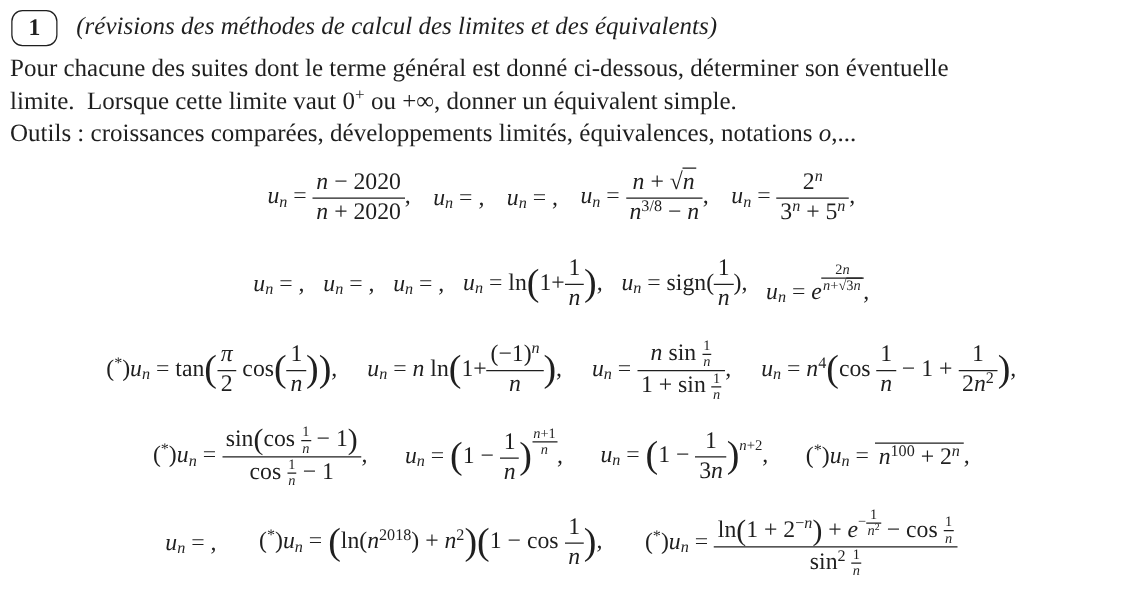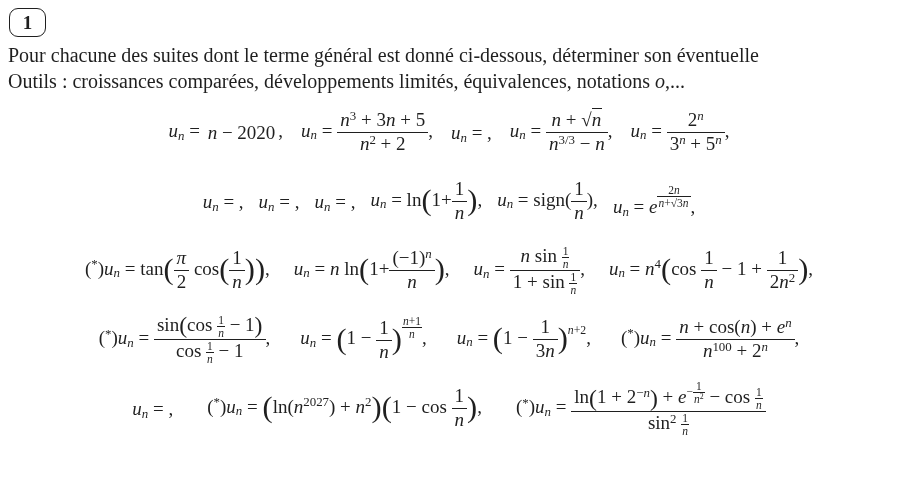--- a/index.html
+++ b/index.html
@@ -47,54 +47,56 @@
   .bp2{font-size:125%;font-style:normal;vertical-align:-0.1em;line-height:0}
 </style>
 </head>
 <body>
 
 <div class="page">
   <div class="header">
     <span class="num-box">
       <span>1</span>
     </span>
+    <span class="subtitle">(révisions des méthodes de calcul des limites et des équivalents)</span>
   </div>
 
   <div class="para">
     <div>Pour chacune des suites dont le terme général est donné ci-dessous, déterminer son éventuelle</div>
+    <div>limite.&nbsp; Lorsque cette limite vaut 0<sup>+</sup> ou +∞, donner un équivalent simple.</div>
     <div>Outils : croissances comparées, développements limités, équivalences, notations <v>o</v>,...</div>
   </div>
 
   <div class="rows" id="formula-rows">
       <div class="math-row">
-        <span class="formula"><v>u</v><sub><v>n</v></sub> = <span class="fr"><span class="nu"><v>n</v> − 2020</span></span>,</span>
-        <span class="formula"><v>u</v><sub><v>n</v></sub> = <span class="fr"><span class="nu"><v>n</v><sup>3</sup> + 3<v>n</v> + 5</span><span class="de"><v>n</v><sup>2</sup> + 2</span></span>,</span>
+        <span class="formula"><v>u</v><sub><v>n</v></sub> = <span class="fr"><span class="nu"><v>n</v> − 2020</span><span class="de"><v>n</v> + 2020</span></span>,</span>
+        <span class="formula"><v>u</v><sub><v>n</v></sub> = ,</span>
         <span class="formula"><v>u</v><sub><v>n</v></sub> = <span class="fr"></span>,</span>
-        <span class="formula"><v>u</v><sub><v>n</v></sub> = <span class="fr"><span class="nu"><v>n</v> + <span class="sq">√<span class="ov"><v>n</v></span></span></span><span class="de"><v>n</v><sup>3/3</sup> − <v>n</v></span></span>,</span>
+        <span class="formula"><v>u</v><sub><v>n</v></sub> = <span class="fr"><span class="nu"><v>n</v> + <span class="sq">√<span class="ov"><v>n</v></span></span></span><span class="de"><v>n</v><sup>3/8</sup> − <v>n</v></span></span>,</span>
         <span class="formula"><v>u</v><sub><v>n</v></sub> = <span class="fr"><span class="nu">2<sup><v>n</v></sup></span><span class="de">3<sup><v>n</v></sup> + 5<sup><v>n</v></sup></span></span>,</span>
       </div>
       <div class="math-row">
         <span class="formula"><v>u</v><sub><v>n</v></sub> = ,</span>
         <span class="formula"><v>u</v><sub><v>n</v></sub> = ,</span>
         <span class="formula"><v>u</v><sub><v>n</v></sub> = ,</span>
         <span class="formula"><v>u</v><sub><v>n</v></sub> = ln<span class="bp">(</span>1+<span class="fr"><span class="nu">1</span><span class="de"><v>n</v></span></span><span class="bp">)</span>,</span>
         <span class="formula"><v>u</v><sub><v>n</v></sub> = sign(<span class="fr"><span class="nu">1</span><span class="de"><v>n</v></span></span>),</span>
         <span class="formula"><v>u</v><sub><v>n</v></sub> = <v>e</v><sup class="fx"><span class="sm"><span class="nu">2<v>n</v></span><span class="de"><v>n</v>+<span class="sq">√<span class="ov">3<v>n</v></span></span></span></span></sup>,</span>
       </div>
       <div class="math-row">
         <span class="formula">(<sup>*</sup>)<v>u</v><sub><v>n</v></sub> = tan<span class="bp">(</span><span class="fr"><span class="nu"><v>π</v></span><span class="de">2</span></span> cos<span class="bp">(</span><span class="fr"><span class="nu">1</span><span class="de"><v>n</v></span></span><span class="bp">)</span><span class="bp">)</span>,</span>
         <span class="formula"><v>u</v><sub><v>n</v></sub> = <v>n</v> ln<span class="bp">(</span>1+<span class="fr"><span class="nu">(−1)<sup><v>n</v></sup></span><span class="de"><v>n</v></span></span><span class="bp">)</span>,</span>
         <span class="formula"><v>u</v><sub><v>n</v></sub> = <span class="fr"><span class="nu"><v>n</v> sin <span class="sm"><span class="nu">1</span><span class="de"><v>n</v></span></span></span><span class="de">1 + sin <span class="sm"><span class="nu">1</span><span class="de"><v>n</v></span></span></span></span>,</span>
         <span class="formula"><v>u</v><sub><v>n</v></sub> = <v>n</v><sup>4</sup><span class="bp">(</span>cos <span class="fr"><span class="nu">1</span><span class="de"><v>n</v></span></span> − 1 + <span class="fr"><span class="nu">1</span><span class="de">2<v>n</v><sup>2</sup></span></span><span class="bp">)</span>,</span>
       </div>
       <div class="math-row">
         <span class="formula">(<sup>*</sup>)<v>u</v><sub><v>n</v></sub> = <span class="fr"><span class="nu">sin<span class="bp2">(</span>cos <span class="sm"><span class="nu">1</span><span class="de"><v>n</v></span></span> − 1<span class="bp2">)</span></span><span class="de">cos <span class="sm"><span class="nu">1</span><span class="de"><v>n</v></span></span> − 1</span></span>,</span>
         <span class="formula"><v>u</v><sub><v>n</v></sub> = <span class="bp">(</span>1 − <span class="fr"><span class="nu">1</span><span class="de"><v>n</v></span></span><span class="bp">)</span><sup class="fx"><span class="sm"><span class="nu"><v>n</v>+1</span><span class="de"><v>n</v></span></span></sup>,</span>
         <span class="formula"><v>u</v><sub><v>n</v></sub> = <span class="bp">(</span>1 − <span class="fr"><span class="nu">1</span><span class="de">3<v>n</v></span></span><span class="bp">)</span><sup class="px"><v>n</v>+2</sup>,</span>
-        <span class="formula">(<sup>*</sup>)<v>u</v><sub><v>n</v></sub> = <span class="fr"><span class="nu"><v>n</v> + cos(<v>n</v>) + <v>e</v><sup><v>n</v></sup></span><span class="de"><v>n</v><sup>100</sup> + 2<sup><v>n</v></sup></span></span>,</span>
+        <span class="formula">(<sup>*</sup>)<v>u</v><sub><v>n</v></sub> = <span class="fr"><span class="de"><v>n</v><sup>100</sup> + 2<sup><v>n</v></sup></span></span>,</span>
       </div>
       <div class="math-row">
         <span class="formula"><v>u</v><sub><v>n</v></sub> = ,</span>
-        <span class="formula">(<sup>*</sup>)<v>u</v><sub><v>n</v></sub> = <span class="bp">(</span>ln(<v>n</v><sup>2027</sup>) + <v>n</v><sup>2</sup><span class="bp">)</span><span class="bp">(</span>1 − cos <span class="fr"><span class="nu">1</span><span class="de"><v>n</v></span></span><span class="bp">)</span>,</span>
+        <span class="formula">(<sup>*</sup>)<v>u</v><sub><v>n</v></sub> = <span class="bp">(</span>ln(<v>n</v><sup>2018</sup>) + <v>n</v><sup>2</sup><span class="bp">)</span><span class="bp">(</span>1 − cos <span class="fr"><span class="nu">1</span><span class="de"><v>n</v></span></span><span class="bp">)</span>,</span>
         <span class="formula">(<sup>*</sup>)<v>u</v><sub><v>n</v></sub> = <span class="fr"><span class="nu">ln<span class="bp2">(</span>1 + 2<sup>−<v>n</v></sup><span class="bp2">)</span> + <v>e</v><sup class="fx2">−<span class="sm"><span class="nu">1</span><span class="de"><v>n</v><sup>2</sup></span></span></sup> − cos <span class="sm"><span class="nu">1</span><span class="de"><v>n</v></span></span></span><span class="de">sin<sup>2</sup> <span class="sm"><span class="nu">1</span><span class="de"><v>n</v></span></span></span></span></span>
       </div>
     </div>
 </div>
 
 </body></html>

